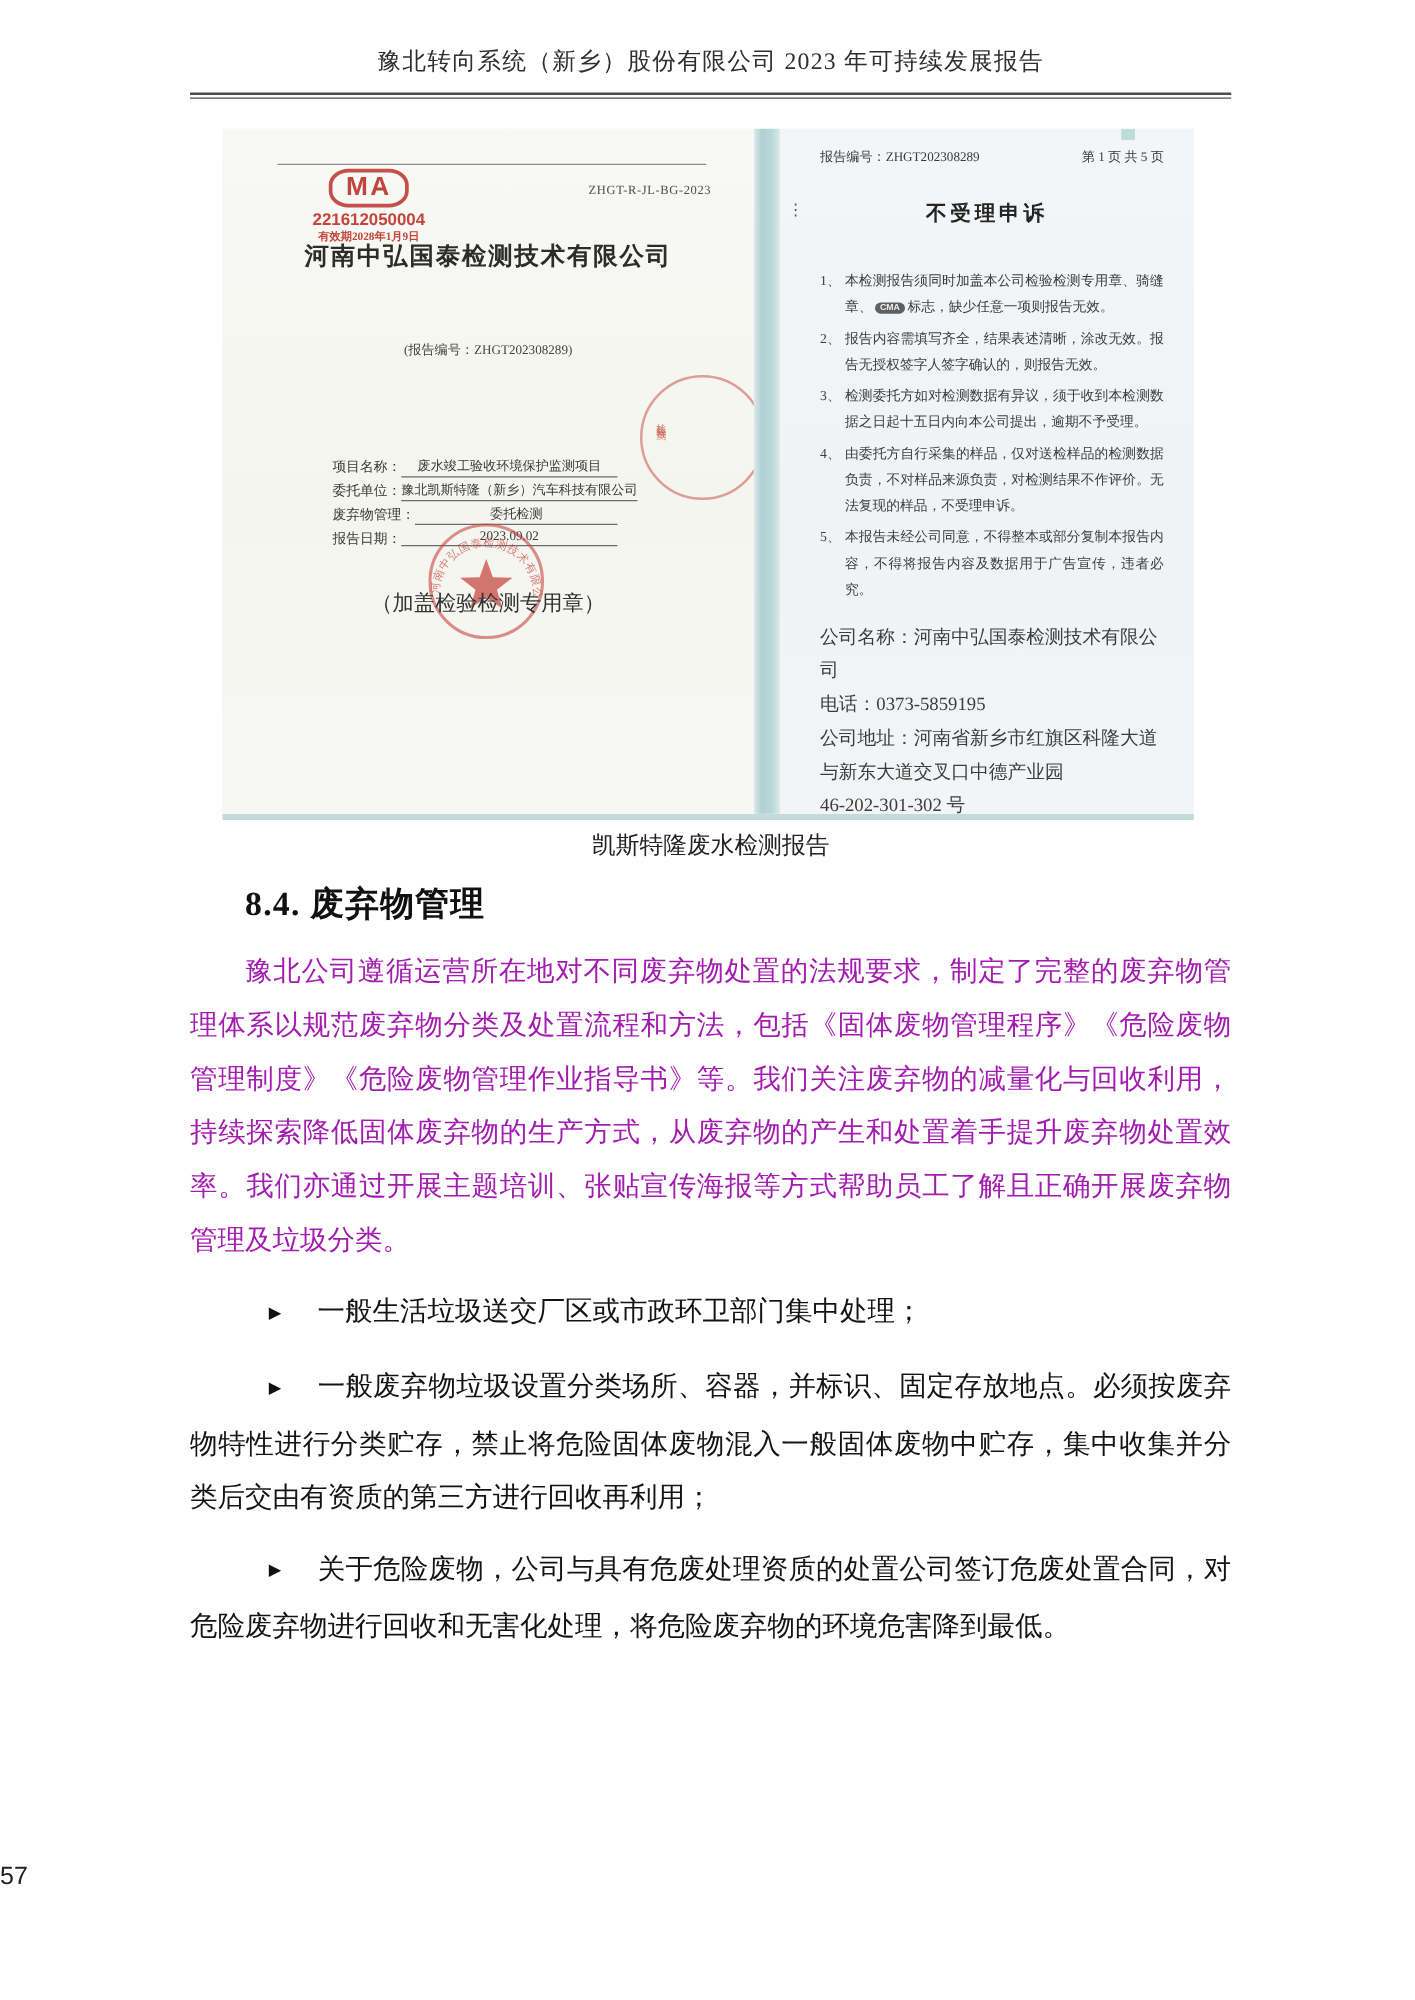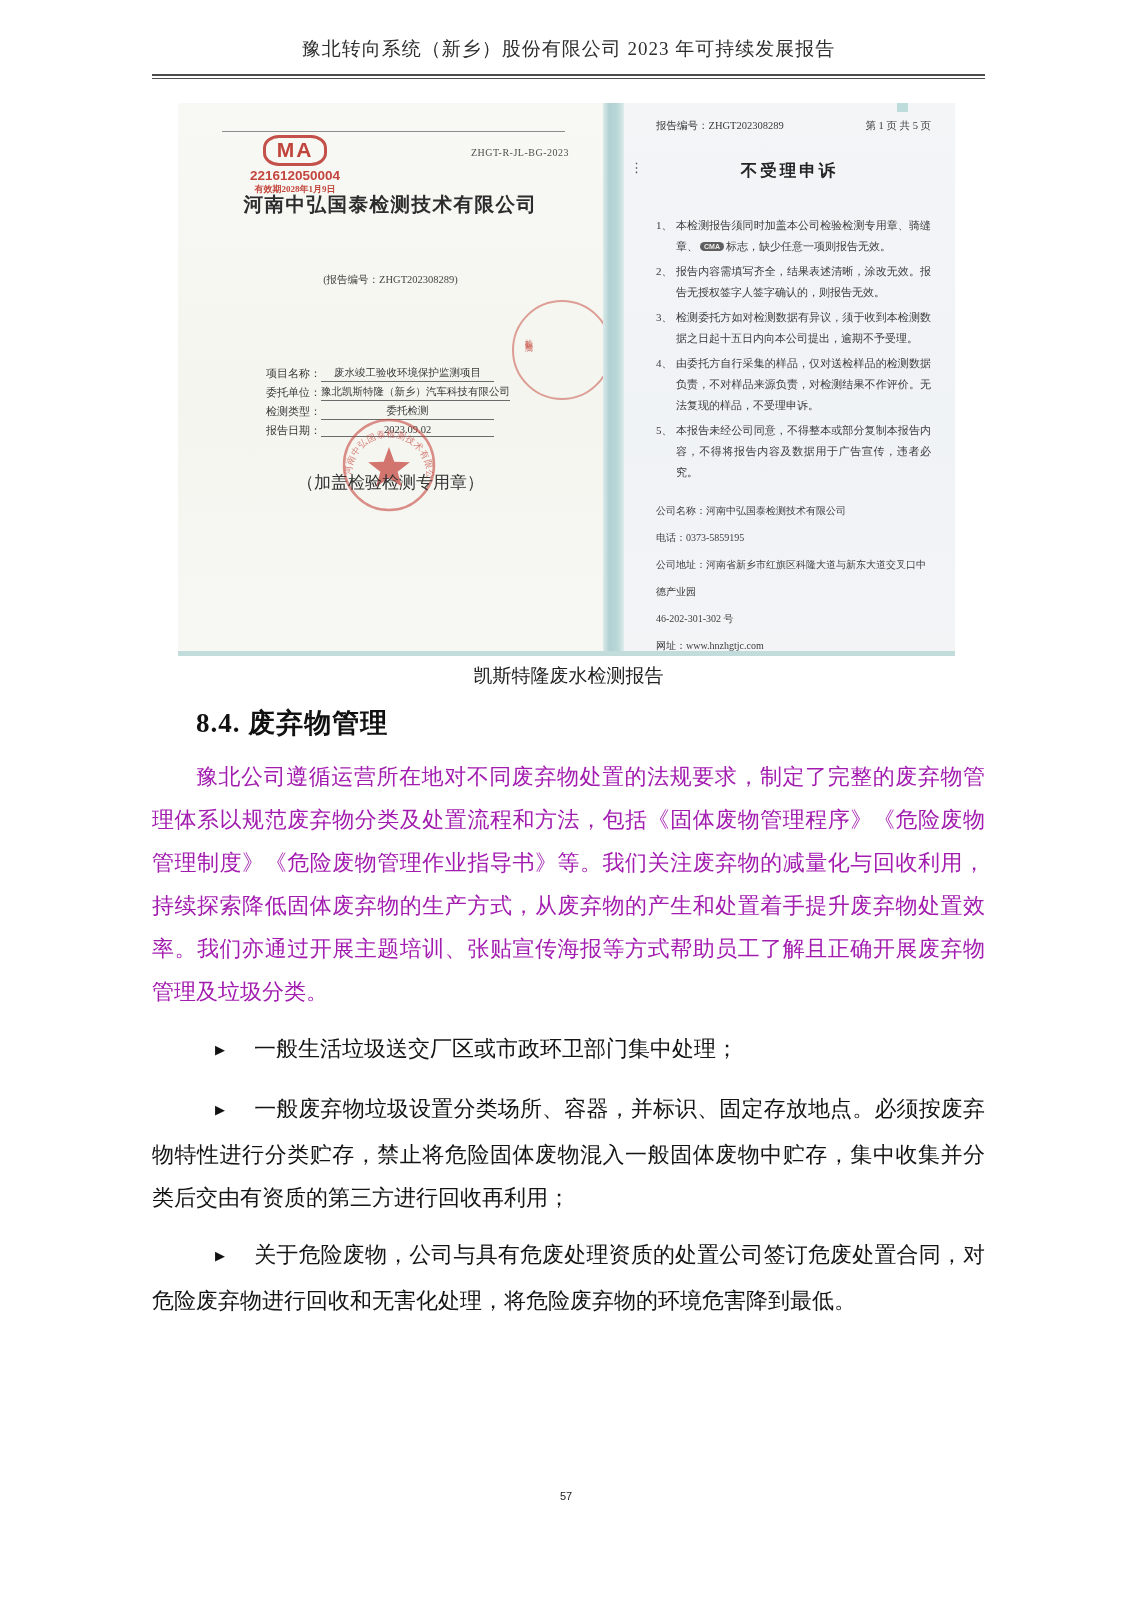--- a/index.html
+++ b/index.html
@@ -85,38 +85,38 @@
     font-size:11px;line-height:21px;color:#3c3c3c;text-align:justify;}
   .note{display:flex;margin-bottom:4px;}
   .note-num{width:20px;flex:none;}
   .note-body{flex:1;}
   .cma-inline{
     display:inline-block;background:#5f5f5f;color:#eee;border-radius:7px;
     font-family:"Liberation Sans",sans-serif;font-weight:bold;font-size:7px;
     padding:1px 4px;vertical-align:1px;margin:0 2px;line-height:1;
   }
   .rp-footer{position:absolute;left:32px;right:24px;top:394px;
-    font-size:10px;line-height:27px;color:#3c3c3c;}
+    font-size:15px;line-height:27px;color:#3c3c3c;}
 
   
   .figure-caption{margin-top:7px;text-align:center;font-size:19px;color:#222;}
   .section-heading{margin:16px 0 0 44px;font-size:27px;font-weight:bold;color:#111;letter-spacing:1px;}
   .body-para{
     margin:14px 0 0 0;font-size:22px;line-height:43px;text-align:justify;
     text-indent:2em;color:#a21caf;
   }
   .bullet{margin:14px 0 0 0;font-size:22px;line-height:43px;text-align:justify;color:#141414;}
   .bullet-marker{
     display:inline-block;font-size:13px;margin:0 29px 0 63px;
     transform:translateY(-2px);color:#111;
   }
 
   
-  .page-number{position:absolute;left:0;right:0;top:1490px;text-align:center;
-    font-family:"Liberation Sans","DejaVu Sans",sans-serif;font-size:11px;color:#222;}
+  .page-number{position:absolute;left:0;right:0;top:1490px;
+    font-family:"Liberation Sans","DejaVu Sans",sans-serif;font-size:20px;color:#222;}
 </style>
 </head>
 <body>
 
 <div class="content">
 
   <div class="report-header">豫北转向系统（新乡）股份有限公司 2023 年可持续发展报告</div>
   <div class="header-rule"></div>
 
   <div class="scan-figure">
@@ -141,21 +141,21 @@
       <div class="lp-fields">
         <div class="field-row">
           <span class="field-label">项目名称：</span>
           <span class="field-value">废水竣工验收环境保护监测项目</span>
         </div>
         <div class="field-row">
           <span class="field-label">委托单位：</span>
           <span class="field-value">豫北凯斯特隆（新乡）汽车科技有限公司</span>
         </div>
         <div class="field-row">
-          <span class="field-label">检测类型：</span>
+          <span class="field-label">废弃物管理：</span>
           <span class="field-value">委托检测</span>
         </div>
         <div class="field-row">
           <span class="field-label">报告日期：</span>
           <span class="field-value">2023.09.02</span>
         </div>
       </div>
 
       <svg class="star-stamp" viewBox="0 0 96 96" xmlns="http://www.w3.org/2000/svg">
         <defs>

